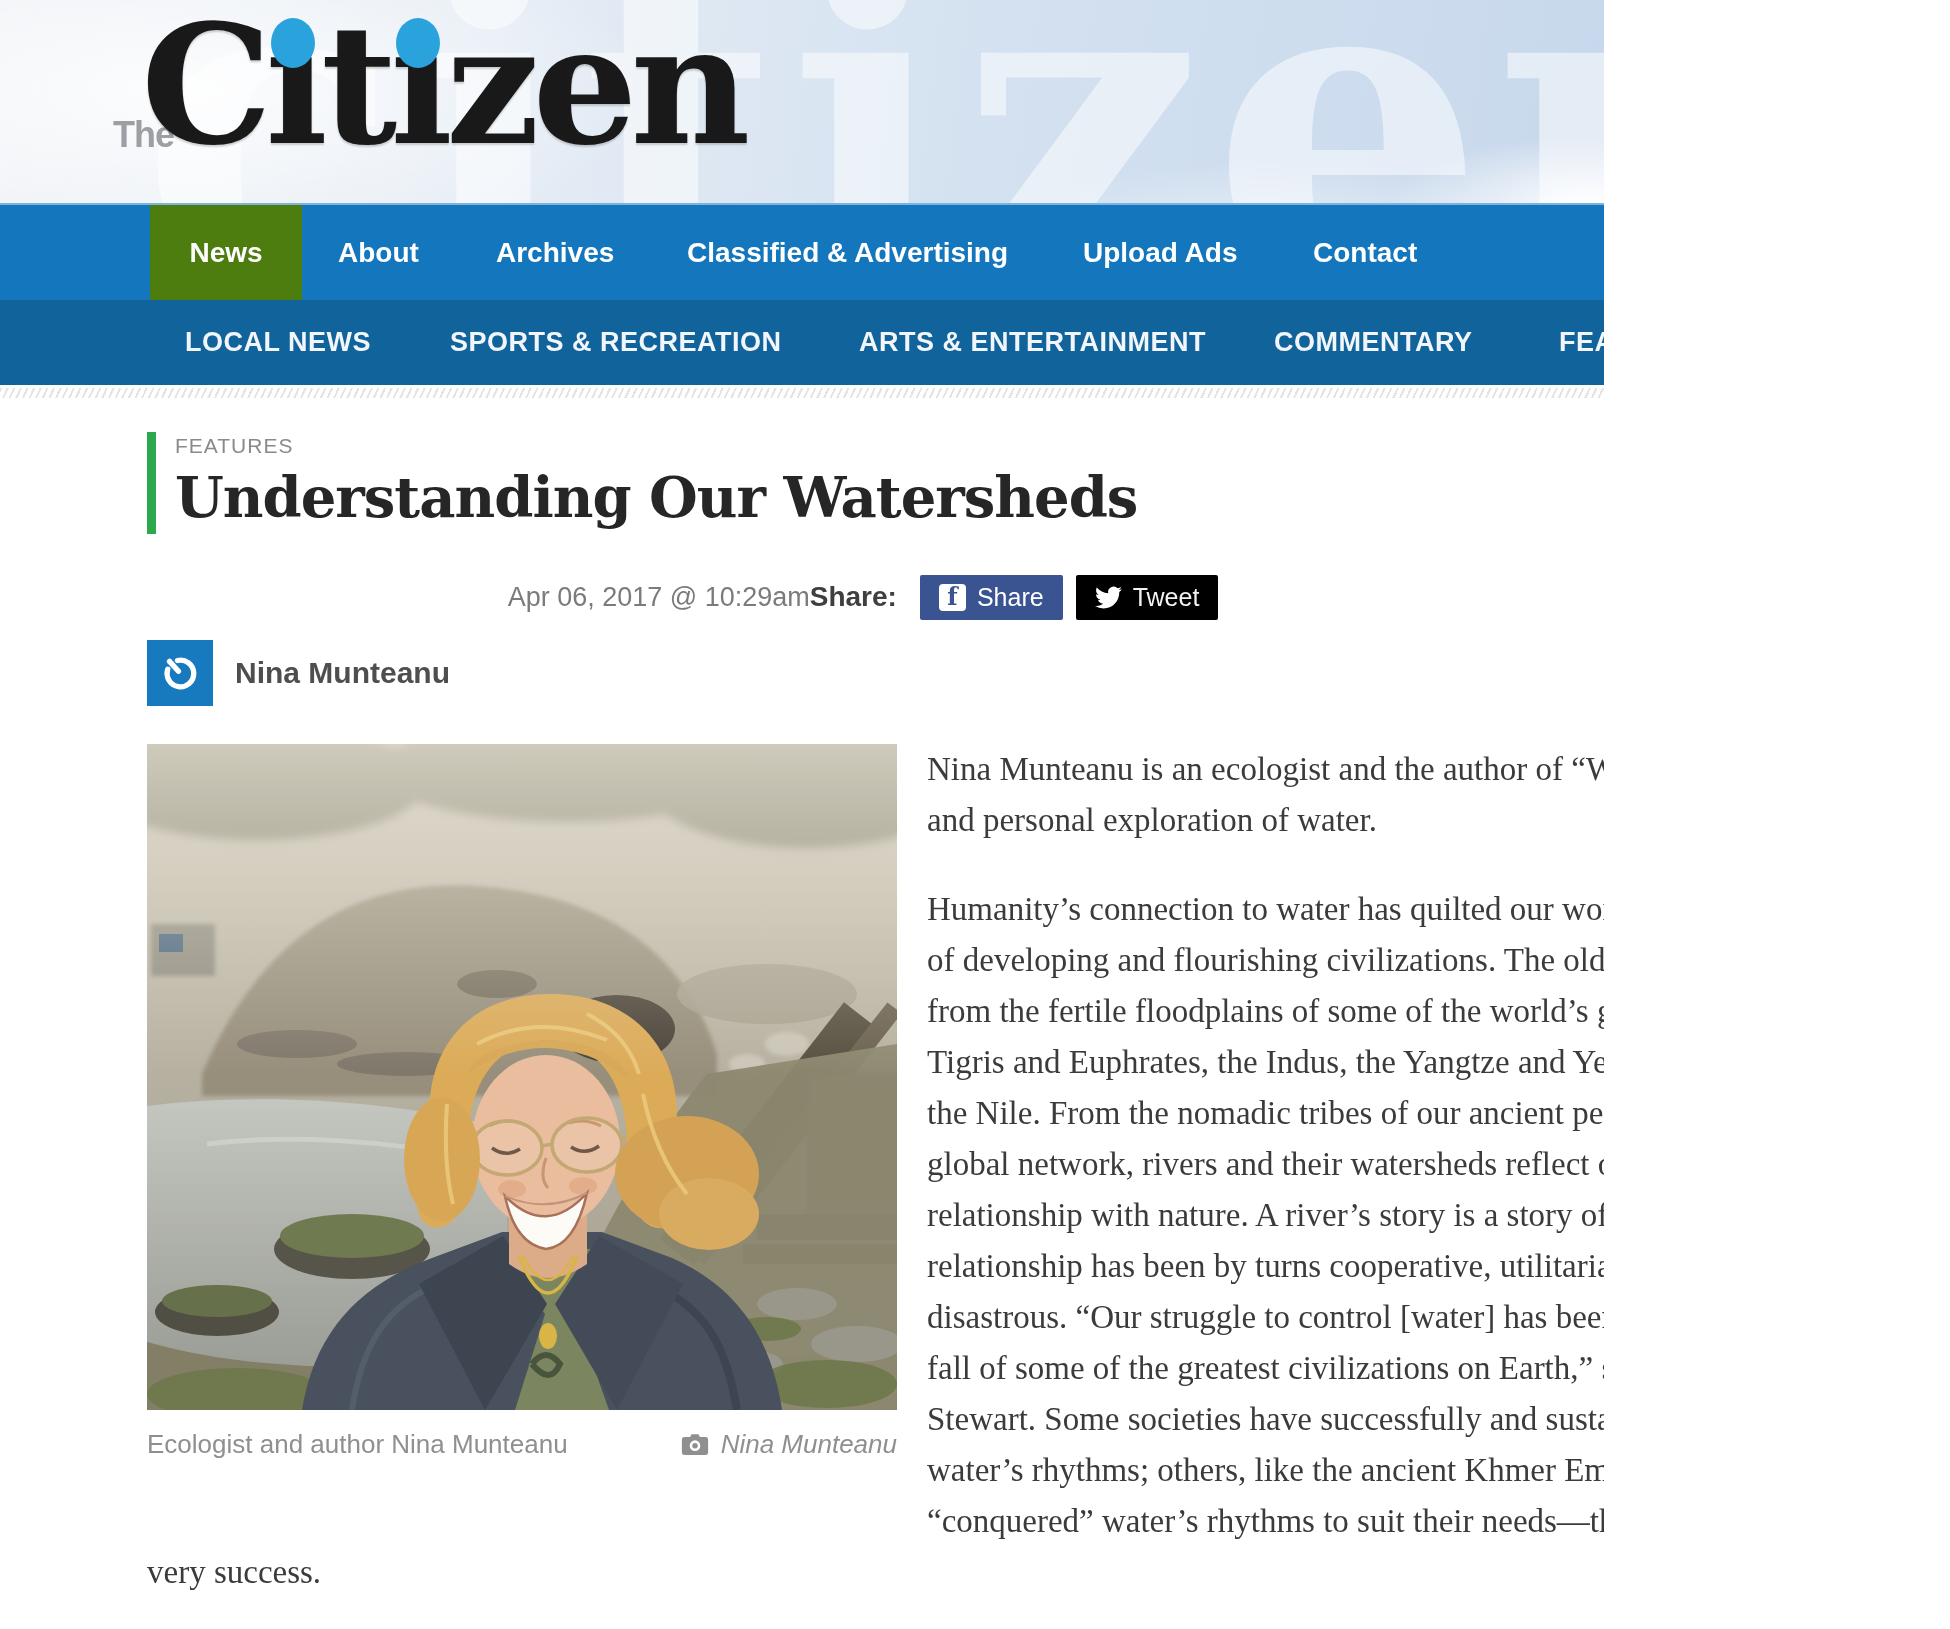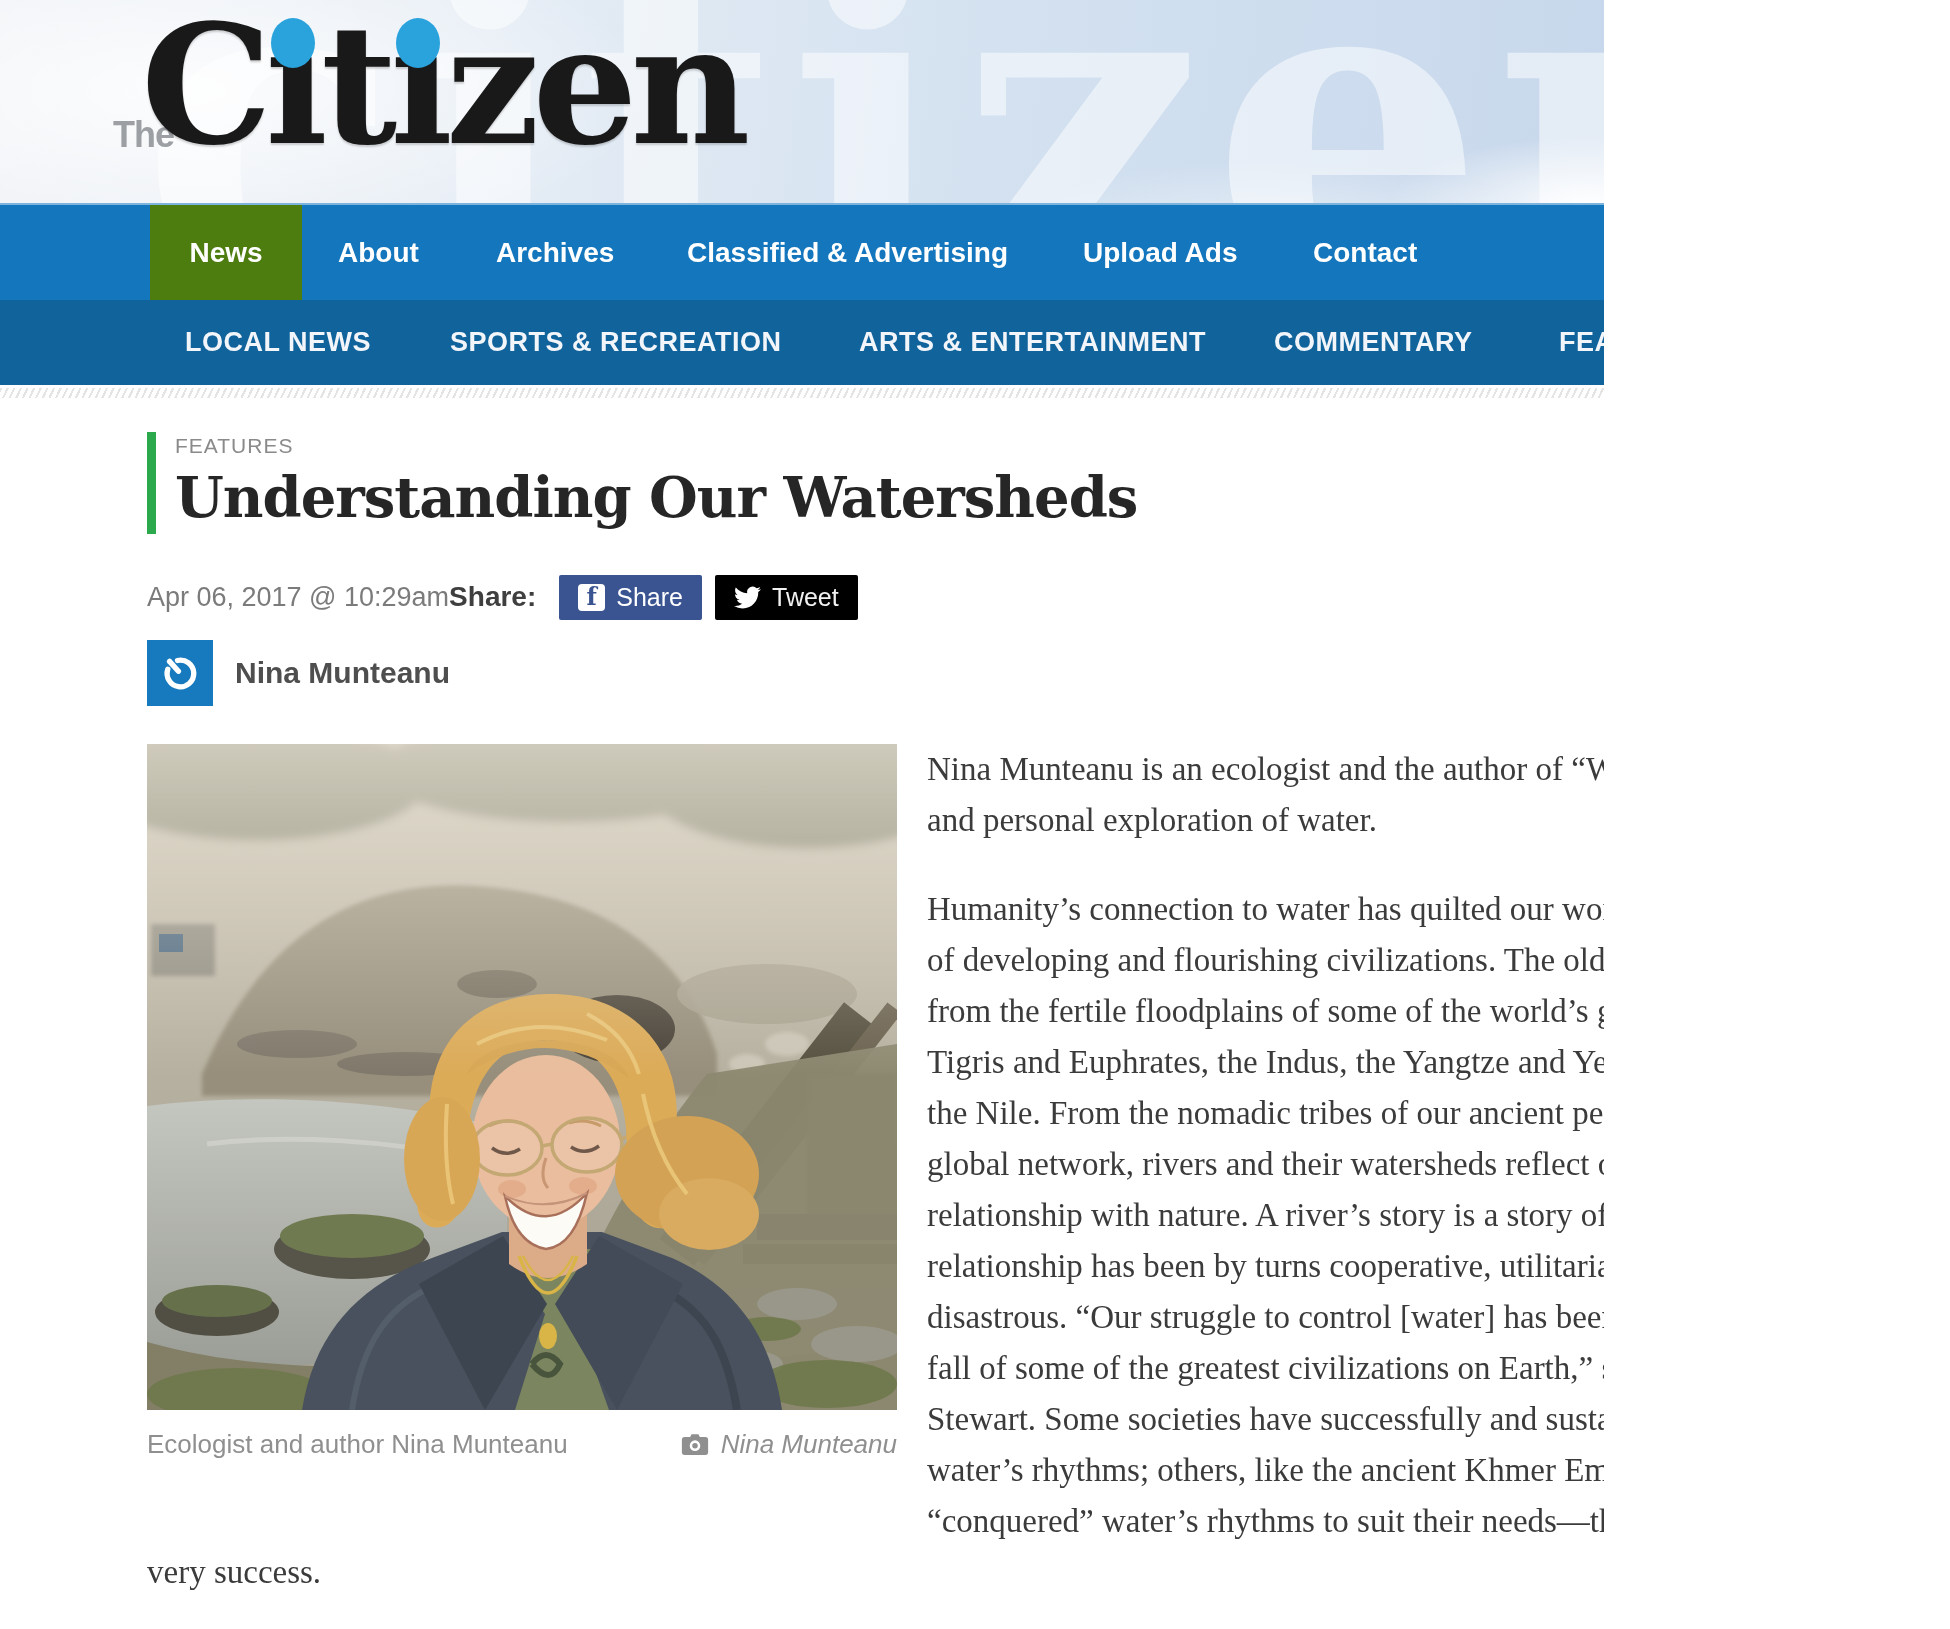--- a/index.html
+++ b/index.html
@@ -75,21 +75,21 @@
   .article { padding:34px 25px 0 147px; }
   .title-block { border-left:9px solid #2ca84d; padding:2px 0 6px 19px; }
   .category {
     font-size:21px; color:#8a8a8a; letter-spacing:1px; line-height:24px;
   }
   .headline {
     margin-top:8px; font-family:"DejaVu Serif", serif; font-weight:bold;
     font-size:56px; line-height:62px; color:#262626; letter-spacing:-1px;
   }
   .meta-row {
-    margin-top:40px; display:flex; justify-content:flex-start; align-items:center; height:46px;
+    margin-top:40px; display:flex; justify-content:center; align-items:center; height:46px;
   }
   .date { font-size:27px; color:#7b7b7b; }
   .share-row { display:flex; align-items:center; gap:13px; }
   .share-label { font-size:28px; font-weight:bold; color:#3f3f3f; margin-right:10px; }
   .btn {
     display:flex; align-items:center; gap:11px; height:45px; padding:0 19px;
     border-radius:2px; text-decoration:none; color:#fff; font-size:25px;
   }
   .btn.fb { background:#3a5492; }
   .fb-f {

